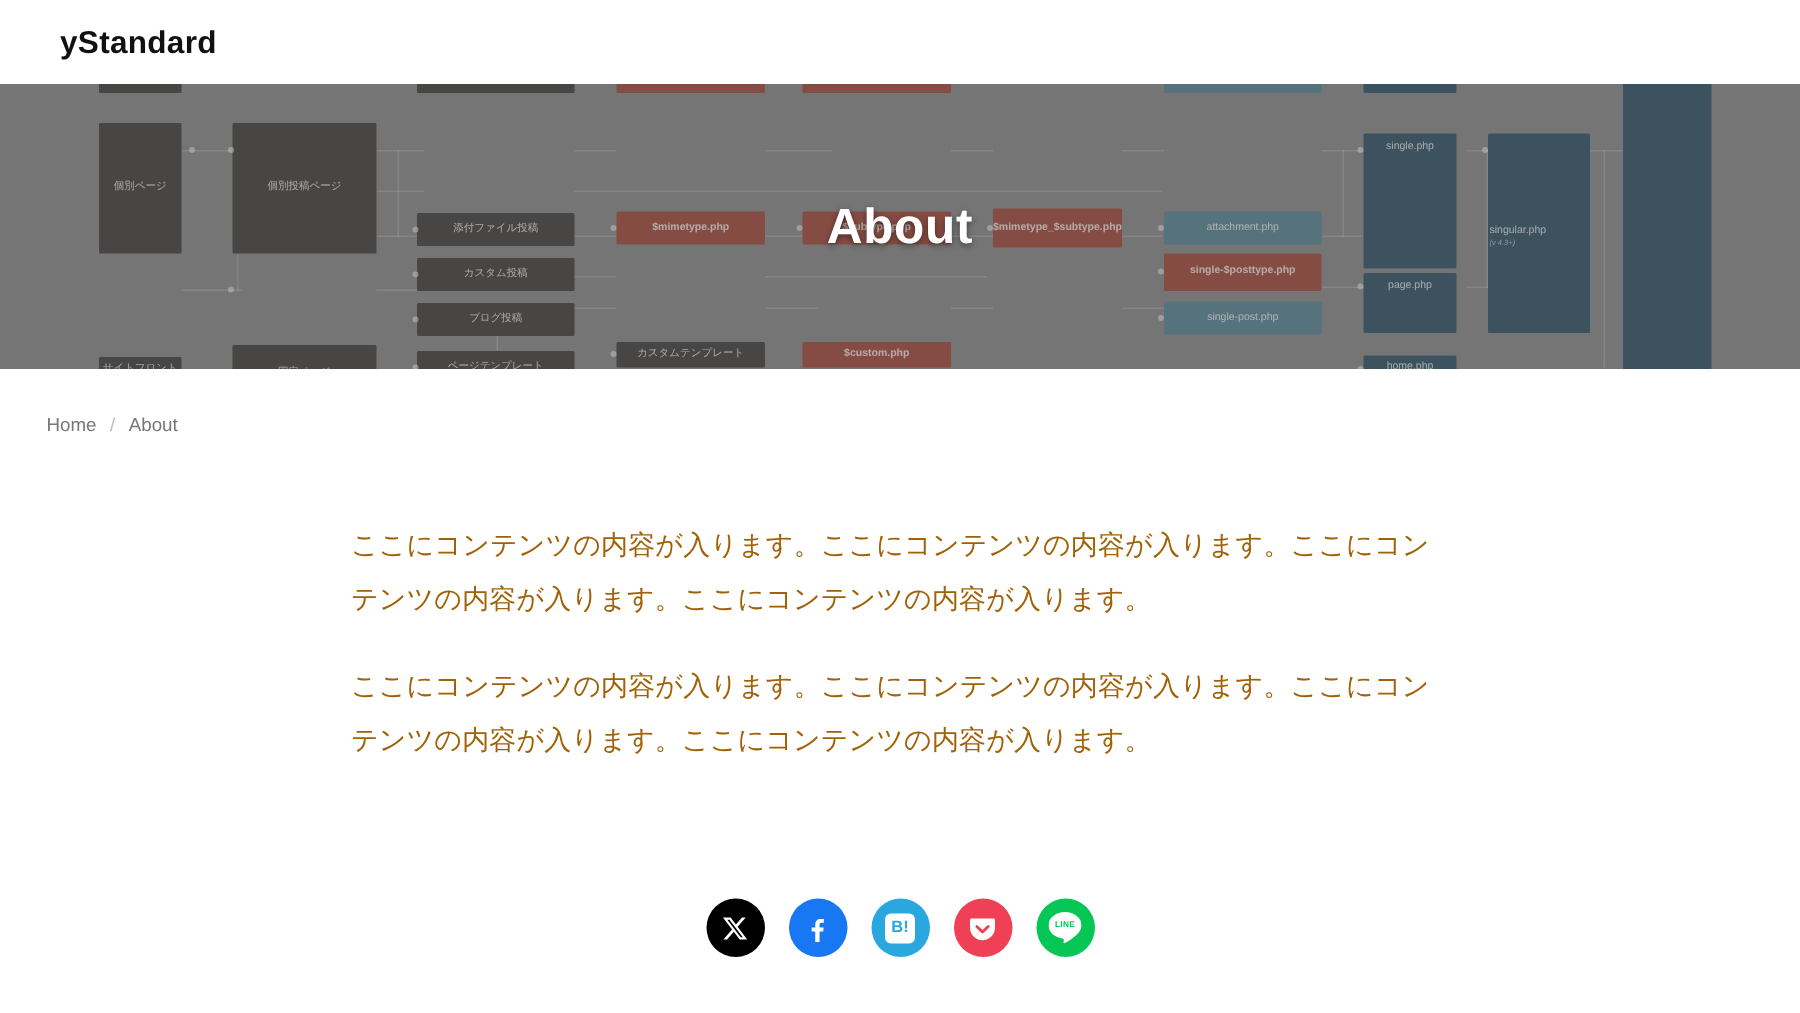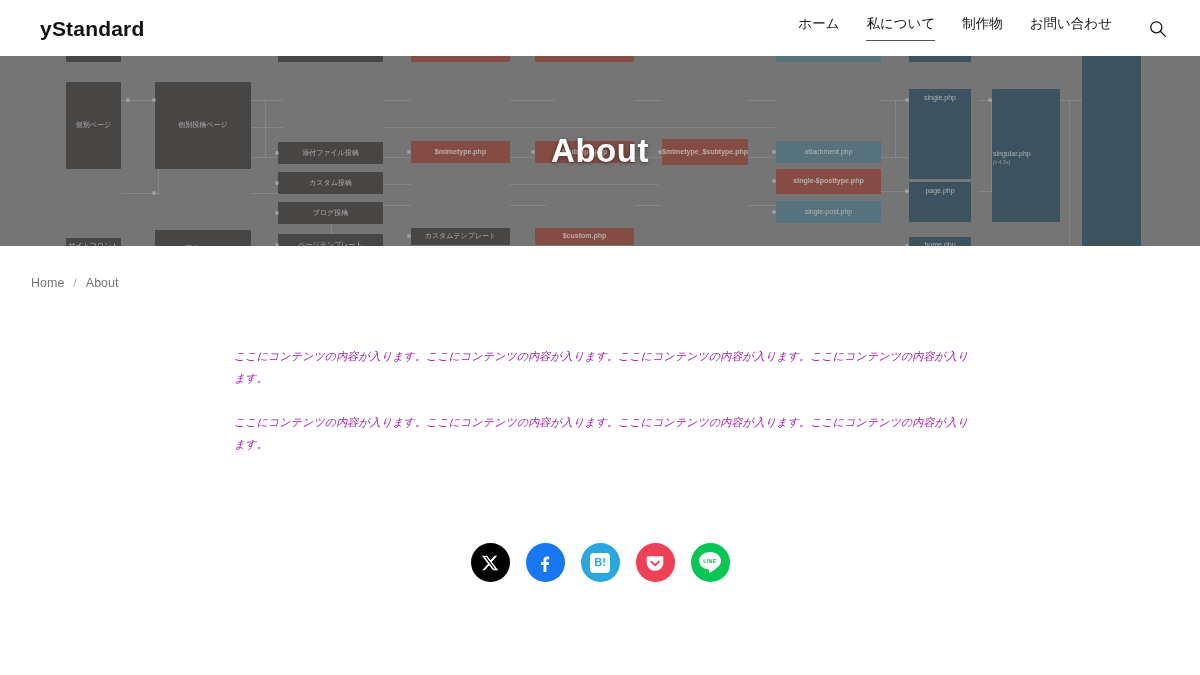--- a/index.html
+++ b/index.html
@@ -144,25 +144,24 @@
     padding: 55px 0 0 0;
     background: #ffffff;
   }
   .content {
     width: 740px;
     margin: 0 auto;
     padding: 0 0 0 4px;
   }
   .content p {
     margin: 0 0 22px 0;
-    font-size: 11px;
+    font-size: 18px;
     line-height: 2.0;
-    color: #a21caf;
+    color: #a16207;
     letter-spacing: 0.1px;
-    font-style: italic;
   }
 
   
   .share {
     display: flex;
     justify-content: center;
     align-items: center;
     gap: 16px;
     margin-top: 88px;
   }
@@ -175,32 +174,20 @@
     cursor: pointer;
     border: none;
     padding: 0;
   }
 </style>
 </head>
 <body>
 
 <header class="site-header">
   <div class="logo">yStandard</div>
-  <nav class="nav">
-    <div class="nav-item">ホーム</div>
-    <div class="nav-item active">私について</div>
-    <div class="nav-item">制作物</div>
-    <div class="nav-item">お問い合わせ</div>
-    <button class="search-btn">
-      <svg width="19" height="19" viewBox="0 0 24 24" fill="none" stroke="#111" stroke-width="1.6">
-        <circle cx="10.5" cy="10.5" r="7"></circle>
-        <line x1="15.8" y1="15.8" x2="22" y2="22" stroke-linecap="round"></line>
-      </svg>
-    </button>
-  </nav>
 </header>
 
 <section class="hero">
   <div class="hero-bg">
 
     <div class="dline" style="left:121px;top:44px;width:40px;height:1px;"></div>
     <div class="dline" style="left:121px;top:137px;width:40px;height:1px;"></div>
     <div class="dline" style="left:158px;top:44px;width:1px;height:94px;"></div>
     <div class="dline" style="left:251px;top:44px;width:32px;height:1px;"></div>
     <div class="dline" style="left:251px;top:71px;width:32px;height:1px;"></div>

